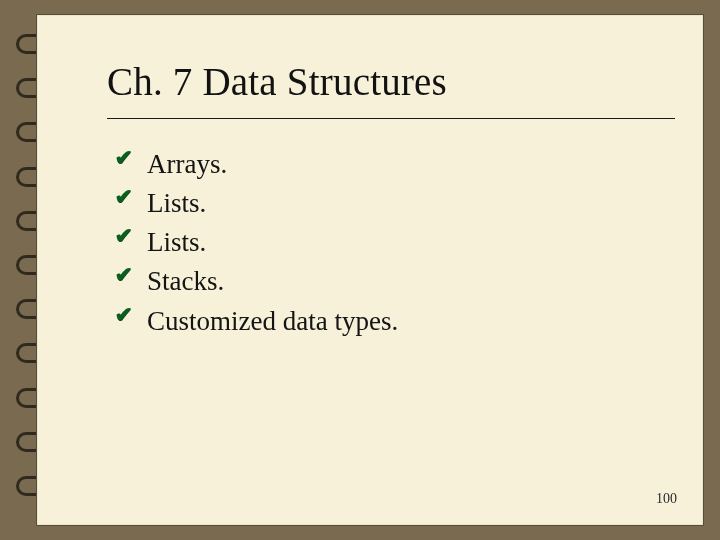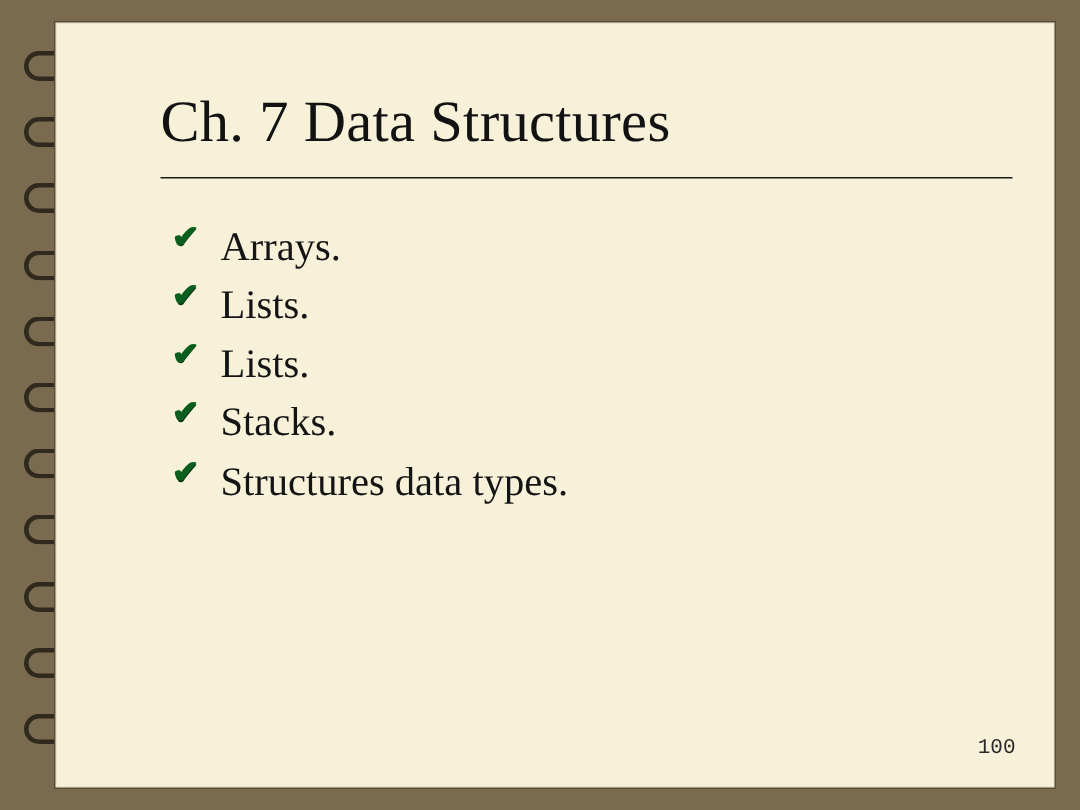--- a/index.html
+++ b/index.html
@@ -107,21 +107,21 @@
     text-shadow:
       -1px 0 #0b5f1e,
       0  1px #063c12;
   }
   .pagenum {
     position: absolute;
     right: 26px;
     bottom: 18px;
     font-size: 14px;
     color: #2a2a2a;
-    font-family: Liberation Mono, monospace;
+    font-family: Liberation Serif, serif;
   }
 </style>
 </head>
 <body>
 
 <div class="binding">
   <div class="ring">
       <span class="hole"></span>
     </div>
   <div class="ring">
@@ -171,18 +171,18 @@
       <li>
           <span class="check"></span>
           <span>Lists.</span>
         </li>
       <li>
           <span class="check"></span>
           <span>Stacks.</span>
         </li>
       <li>
           <span class="check"></span>
-          <span>Structures data types.</span>
+          <span>Customized data types.</span>
         </li>
     </ul>
   </div>
   <div class="pagenum">100</div>
 </div>
 
 </body></html>

